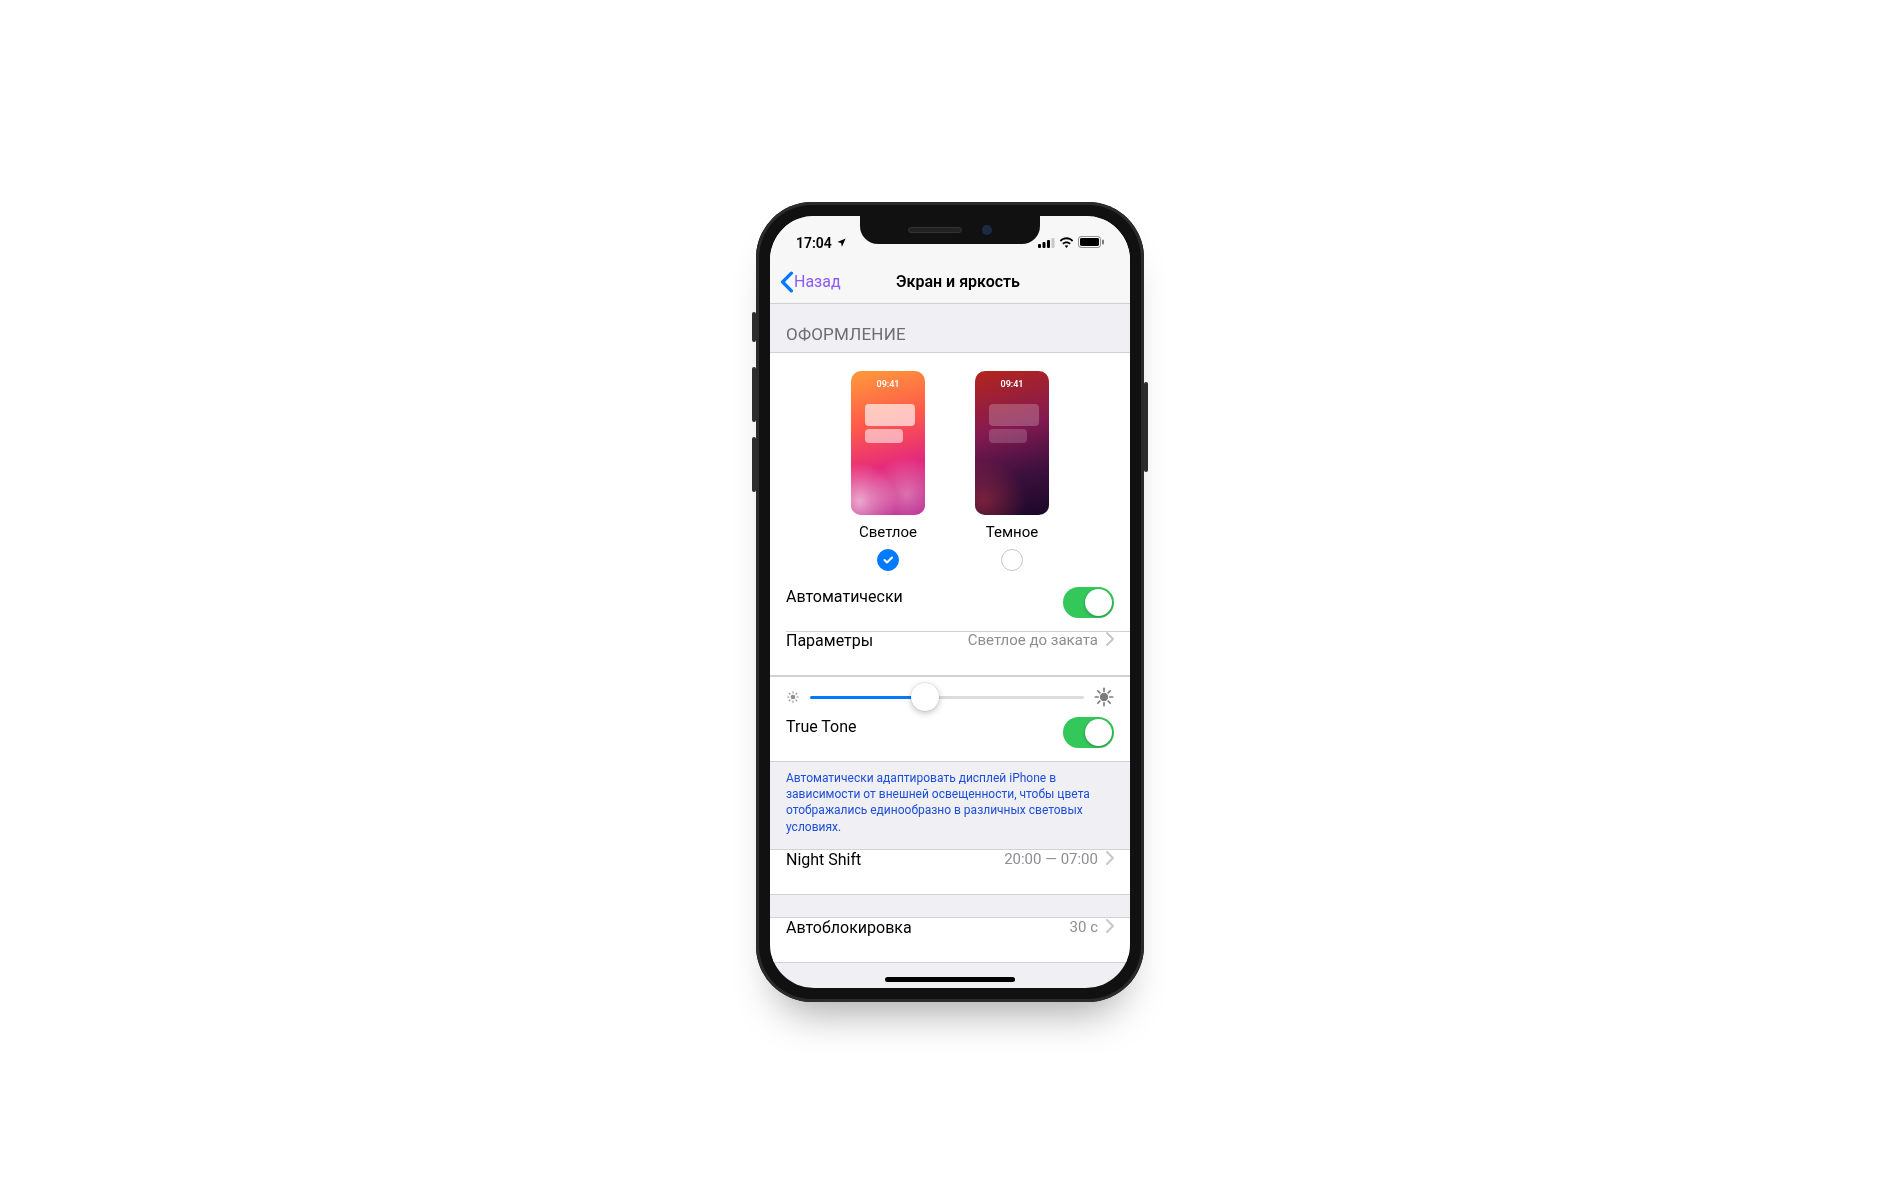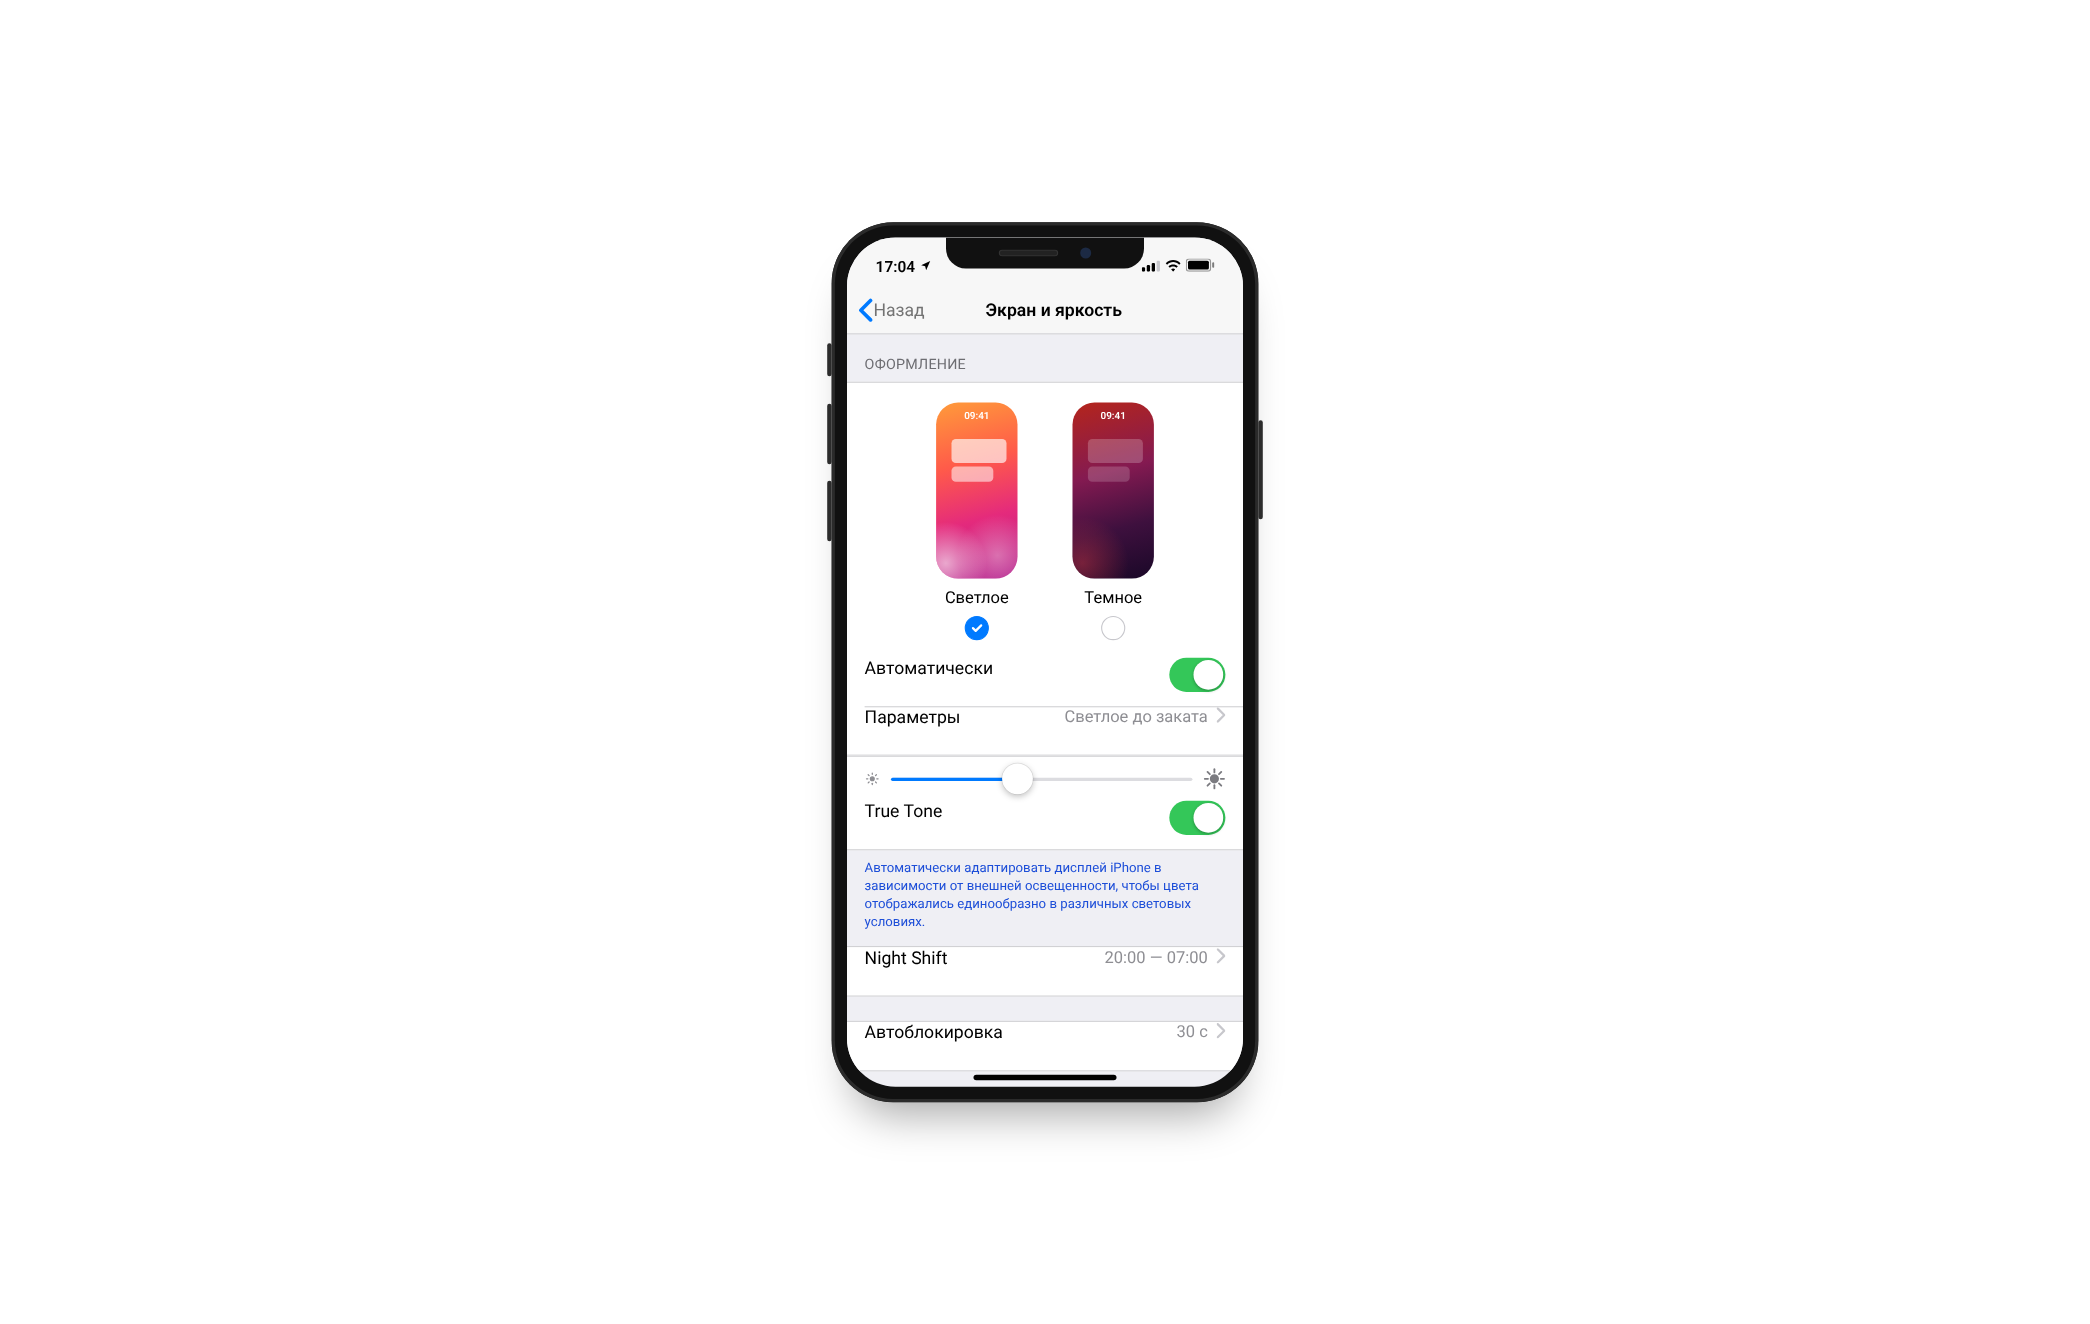--- a/index.html
+++ b/index.html
@@ -66,40 +66,40 @@
     .status-left { display:flex; gap:4px; align-items:center; }
     .status-right { display:flex; gap:4px; align-items:center; }
     .nav-bar {
       height: 44px;
       background: #f7f7f7;
       border-bottom: 1px solid #d1d1d4;
       position:relative;
       display:flex;
       align-items:center;
     }
-    .nav-back { color:#737373; display:flex; align-items:center; font-size:16px; padding-left:10px;}
+    .nav-back { color:#8b5cf6; display:flex; align-items:center; font-size:16px; padding-left:10px;}
     .nav-title { position:absolute; left:16px; right:0; text-align:center; font-weight:600; font-size:16px; pointer-events:none;}
 
     .content { height: calc(100% - 88px); overflow-y:hidden; }
 
-    .section-header { font-size:13px; color:#6d6d72; text-transform:uppercase; padding:20px 16px 8px; letter-spacing:0.2px;}
+    .section-header { font-size:17px; color:#6d6d72; text-transform:uppercase; padding:20px 16px 8px; letter-spacing:0.2px;}
     .cell-group { background:#fff; border-top:1px solid #d1d1d4; border-bottom:1px solid #d1d1d4;}
     .cell { display:flex; min-height:44px; padding:0 16px; position:relative; font-size:16px;}
     .cell + .cell::before { content:""; position:absolute; top:0; left:16px; right:0; height:1px; background:#d1d1d4;}
     .cell-label { flex-grow:1; }
     .cell-value { color:#8e8e93; margin-right:8px; font-size:15px;}
     .chevron { color:#c7c7cc; font-size:16px; }
 
     .footer-text { font-size:12px; color:#1d4ed8; padding:8px 16px 14px; line-height:1.35;border-radius:12px;}
 
     
     .appearance-row { display:flex; justify-content:center; gap:50px; padding: 18px 16px 16px;}
     .apperance-option { text-align:center; }
     .preview {
-      width:74px; height:160px; border-radius:20px; overflow:hidden;
+      width:74px; height:144px; border-radius:10px; overflow:hidden;
       margin-bottom:8px; position:relative;
     }
     .preview.light { background: linear-gradient(165deg,#ff9b3a 0%,#ff5a4a 35%,#e42a7c 65%,#b21e8b 100%); }
     .preview.dark  { background: linear-gradient(165deg,#b4251c 0%,#841a51 40%,#3e103e 70%,#1a0828 100%); }
     .preview-time { font-size:9px; font-weight:600; color:#fff; text-align:center; padding-top:8px;}
     .widget-big { position:absolute; top:33px; left:14px; right:10px; height:22px; border-radius:4px;
       background:rgba(255,255,255,0.65);}
     .widget-sm  { position:absolute; top:58px; left:14px; right:22px; height:14px; border-radius:4px;
       background:rgba(255,255,255,0.55);}
     .preview.dark .widget-big { background:rgba(255,255,255,0.22);}

